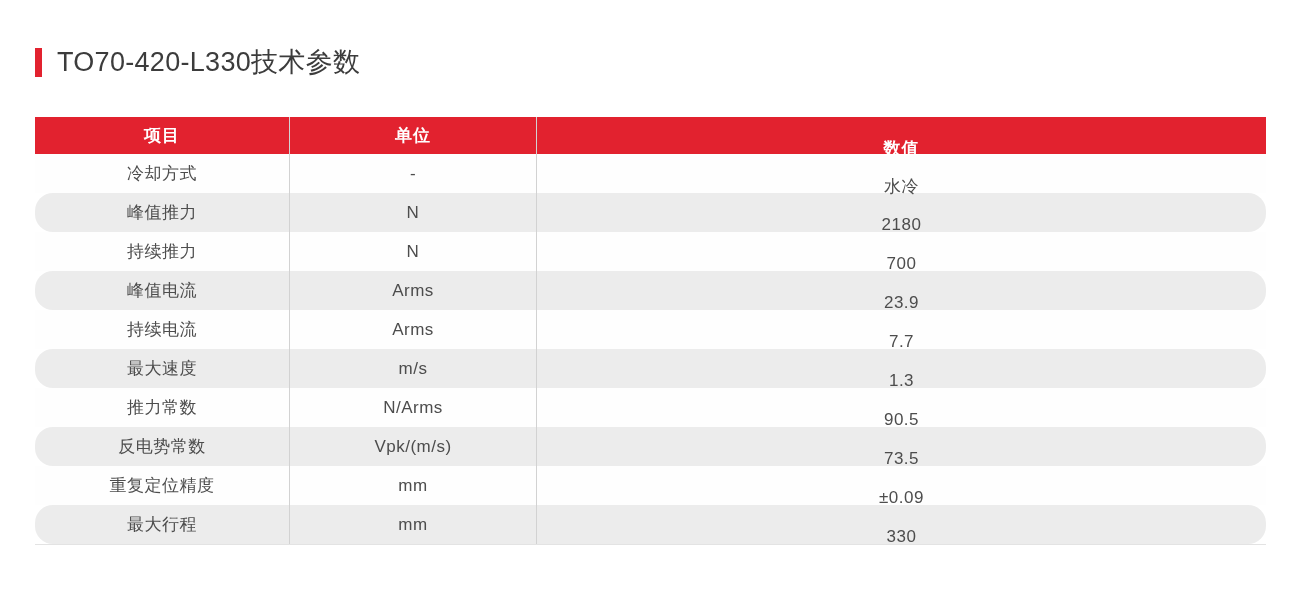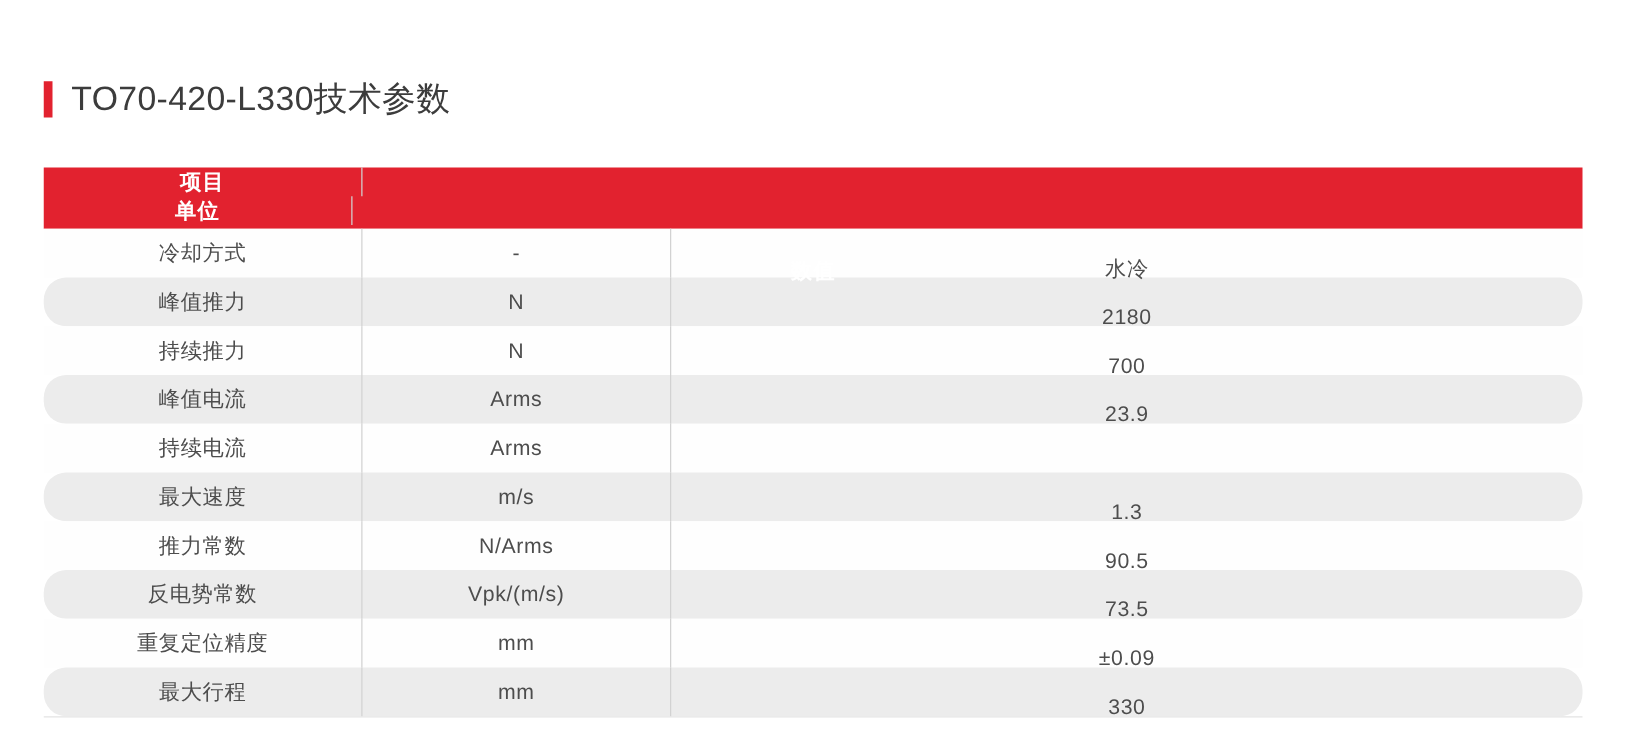--- a/index.html
+++ b/index.html
@@ -15,21 +15,21 @@
   html, body {
     margin: 0;
     padding: 0;
     background: #FFFFFF;
     font-family: "Liberation Sans", "DejaVu Sans", sans-serif;
   }
   .page {
     width: 1300px;
     height: 594px;
     background: #FFFFFF;
-    padding: 64px 34px 0 35px;
+    padding: 47px 34px 0 35px;
     overflow: hidden;
     text-align: right;
   }
   .title-row {
     display: flex;
     align-items: center;
     height: 31px;
   }
   .accent-bar {
     width: 7px;
@@ -45,23 +45,22 @@
     letter-spacing: 0.3px;
     line-height: 1;
   }
   .spec-table {
     margin-top: 39px;
     width: 1231px;
     border-bottom: 1px solid #E3E3E3;
   }
   .thead {
     display: flex;
-    height: 49px;
+    height: 37px;
     background: var(--accent);
-    flex-direction: column;
   }
   .th {
     display: flex;
     align-items: center;
     justify-content: center;
     color: var(--header-text);
     font-size: 17px;
     font-weight: bold;
     letter-spacing: 1px;
   }
@@ -119,20 +118,21 @@
           <div class="td col-value">700</div>
         </div>
         <div class="tr alt">
           <div class="td col-item">峰值电流</div>
           <div class="td col-unit">Arms</div>
           <div class="td col-value">23.9</div>
         </div>
         <div class="tr">
           <div class="td col-item">持续电流</div>
           <div class="td col-unit">Arms</div>
+          <div class="td col-value">7.7</div>
         </div>
         <div class="tr alt">
           <div class="td col-item">最大速度</div>
           <div class="td col-unit">m/s</div>
           <div class="td col-value">1.3</div>
         </div>
         <div class="tr">
           <div class="td col-item">推力常数</div>
           <div class="td col-unit">N/Arms</div>
           <div class="td col-value">90.5</div>

